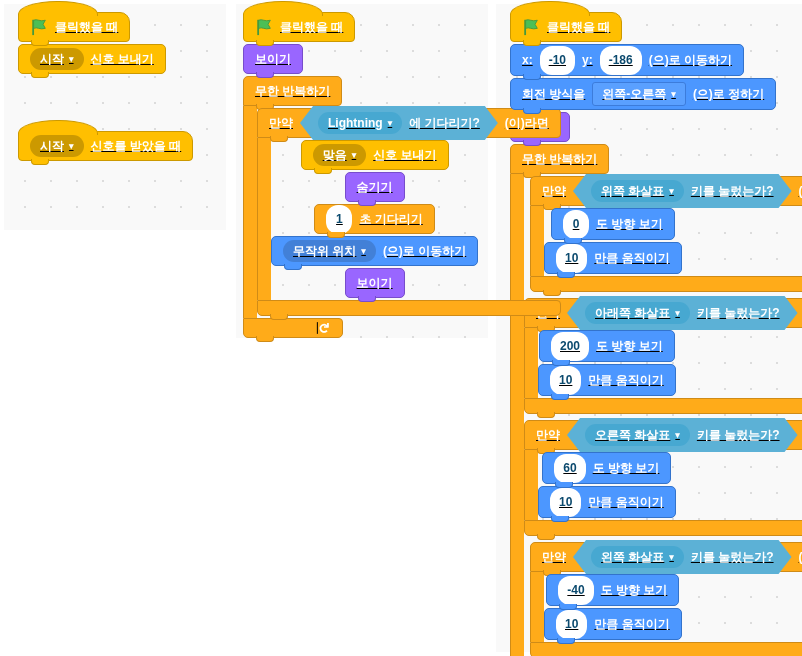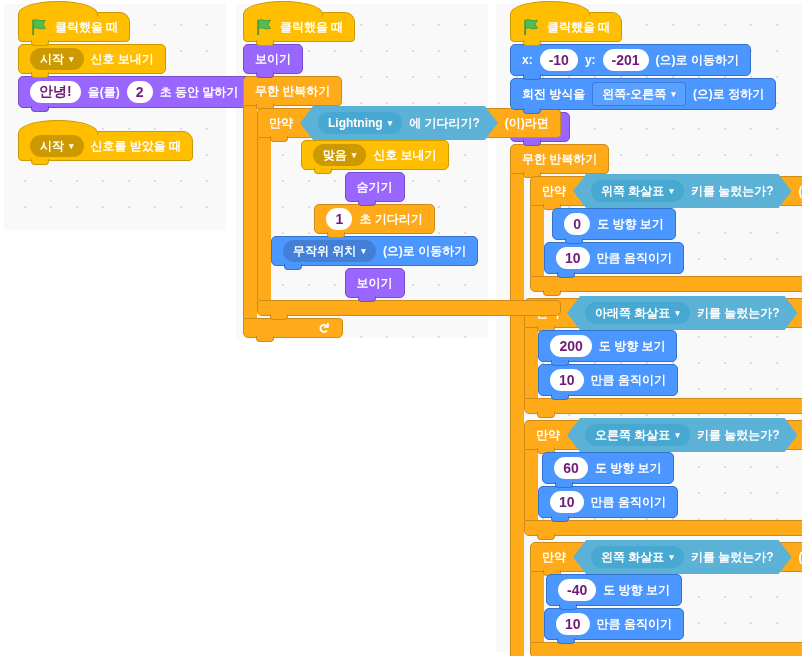--- a/index.html
+++ b/index.html
@@ -5,21 +5,21 @@
   html,body{margin:0;padding:0;}
   body{
     width:802px;height:656px;position:relative;overflow:hidden;background:#ffffff;
     font-family:"Liberation Sans", sans-serif;
   }
   .ws{
     position:absolute;background-color:#f9f9f9;
     background-image:radial-gradient(circle,#dcdcdc 1.2px,transparent 1.3px);
     background-size:26px 26px;background-position:8px 8px;
   }
-  .stack{position:absolute;display:flex;flex-direction:column;align-items:flex-start;gap:2px;}
+  .stack{position:absolute;display:flex;flex-direction:column;align-items:flex-start;gap:2px;text-decoration:underline;}
   .stack > :nth-child(1){z-index:12}.stack > :nth-child(2){z-index:11}
   .stack > :nth-child(3){z-index:10}.stack > :nth-child(4){z-index:9}
   .stack > :nth-child(5){z-index:8}.stack > :nth-child(6){z-index:7}
 
   .block{
     position:relative;display:inline-flex;align-items:center;gap:7px;
     height:30px;padding:0 11px;border-radius:5px;white-space:nowrap;
     background:var(--bg);border:1px solid var(--brd);
     color:#fff;font-weight:700;font-size:12px;box-sizing:border-box;
   }
@@ -30,22 +30,22 @@
     border-radius:0 0 4px 4px;z-index:inherit;
   }
   .hat{margin-top:11px;border-radius:4px 10px 4px 4px;}
   .hat::before{
     content:"";position:absolute;top:-12px;left:-1px;width:78px;height:14px;
     background:var(--bg);border:1px solid var(--brd);border-bottom:none;
     border-top-left-radius:39px 13px;border-top-right-radius:39px 13px;
   }
   .oval{
     display:inline-flex;align-items:center;justify-content:center;
-    height:22px;min-width:26px;padding:0 9px;border-radius:12px;
-    background:#ffffff;color:#701a75;font-weight:700;font-size:14px;box-sizing:border-box;
+    height:29px;min-width:26px;padding:0 9px;border-radius:12px;
+    background:#ffffff;color:#0c4a6e;font-weight:700;font-size:12px;box-sizing:border-box;
   }
   .pill{
     display:inline-flex;align-items:center;gap:5px;height:22px;padding:0 10px;
     border-radius:12px;background:var(--pbg);color:#fff;font-weight:700;font-size:12px;
   }
   .rectdd{
     display:inline-flex;align-items:center;gap:5px;height:24px;padding:0 9px;
     border-radius:3px;background:#5aa0ff;border:1px solid #3c7cdb;color:#fff;
     font-weight:700;font-size:12px;box-sizing:border-box;
   }
@@ -88,26 +88,20 @@
     </svg>
     <span>클릭했을 때</span>
   </div>
   <div class="block" style="--bg:#FFBF00;--brd:#CC9900">
     <span class="pill" style="--pbg:#CC9900">
       <span>시작</span>
       <span class="arrow">▾</span>
     </span>
     <span>신호 보내기</span>
   </div>
-  <div class="block tall" style="--bg:#9966FF;--brd:#774DCB">
-    <span class="oval">안녕!</span>
-    <span>을(를)</span>
-    <span class="oval">2</span>
-    <span>초 동안 말하기</span>
-  </div>
 </div>
 
 <div class="stack" style="left:18px;top:120px">
   <div class="block hat" style="--bg:#FFBF00;--brd:#CC9900">
     <span class="pill" style="--pbg:#CC9900">
       <span>시작</span>
       <span class="arrow">▾</span>
     </span>
     <span>신호를 받았을 때</span>
   </div>
@@ -187,21 +181,21 @@
     <svg class="flag" viewBox="0 0 20 20">
       <line x1="3.5" y1="2" x2="3.5" y2="19" stroke="#45993D" stroke-width="2"></line>
       <path d="M4 2.5 C 8 0.5, 11 4.5, 17 2.5 L 14.5 7 L 17 11.5 C 11 13.5, 8 9.5, 4 11.5 Z" fill="#4CBF56" stroke="#45993D" stroke-width="1"></path>
     </svg>
     <span>클릭했을 때</span>
   </div>
   <div class="block tall" style="--bg:#4C97FF;--brd:#3373CC">
     <span>x:</span>
     <span class="oval">-10</span>
     <span>y:</span>
-    <span class="oval">-201</span>
+    <span class="oval">-186</span>
     <span>(으)로 이동하기</span>
   </div>
   <div class="block tall" style="--bg:#4C97FF;--brd:#3373CC">
     <span>회전 방식을</span>
     <span class="rectdd">
       <span>왼쪽-오른쪽</span>
       <span class="arrow">▾</span>
     </span>
     <span>(으)로 정하기</span>
   </div>

